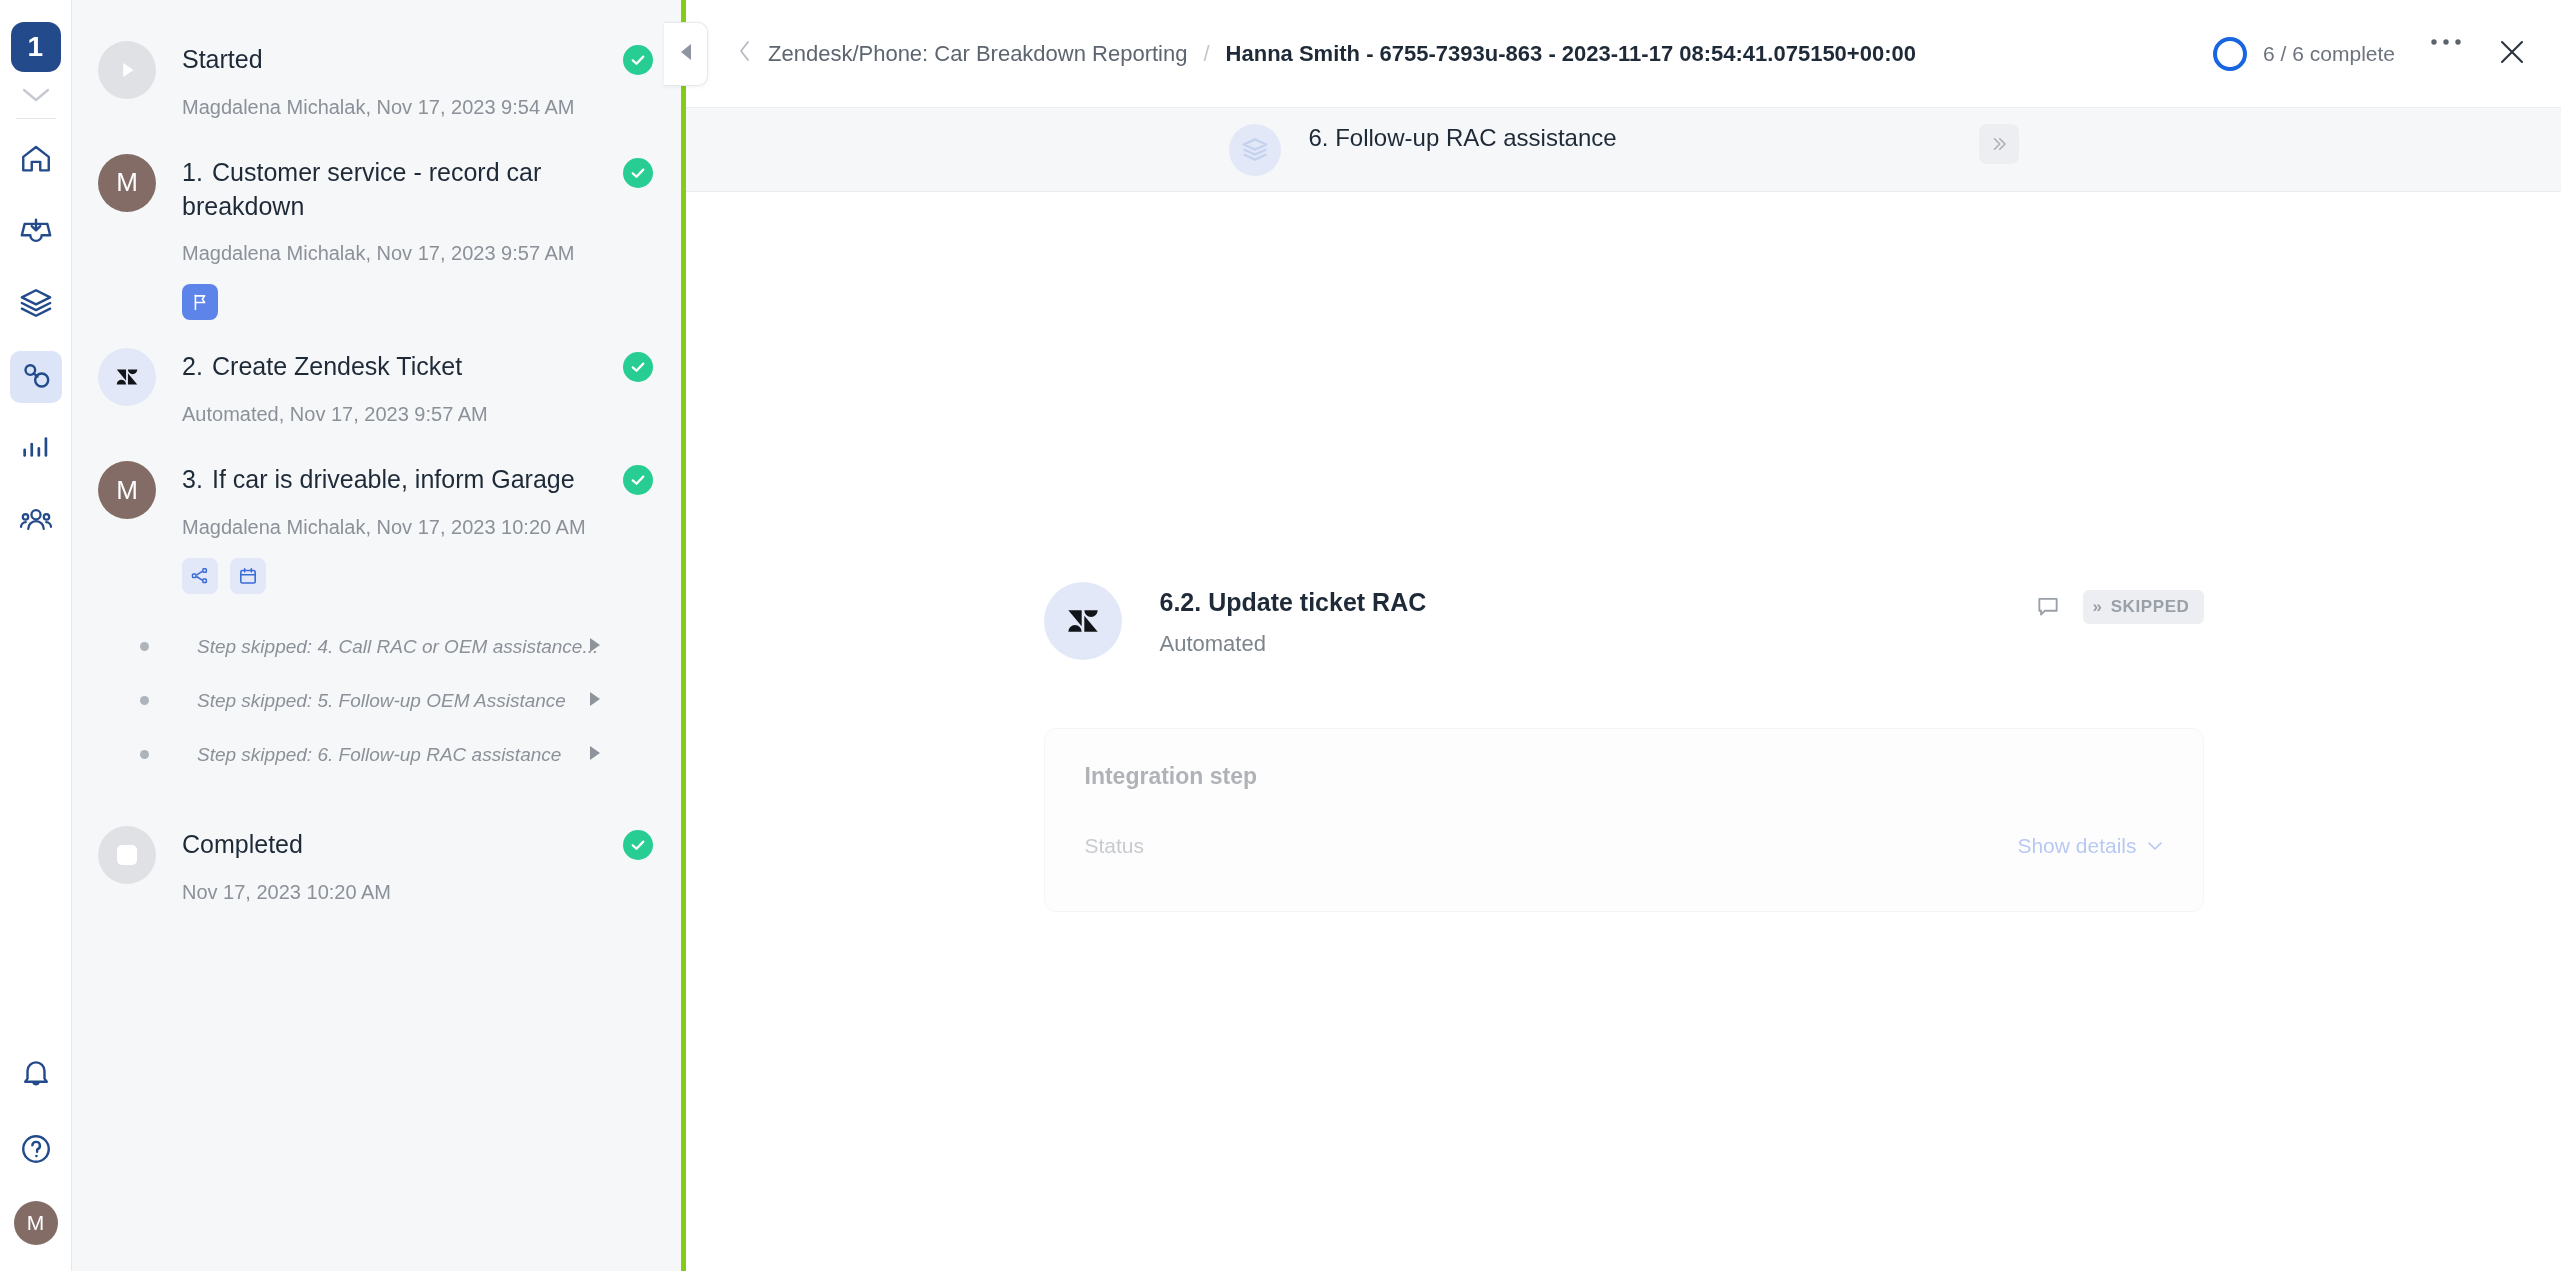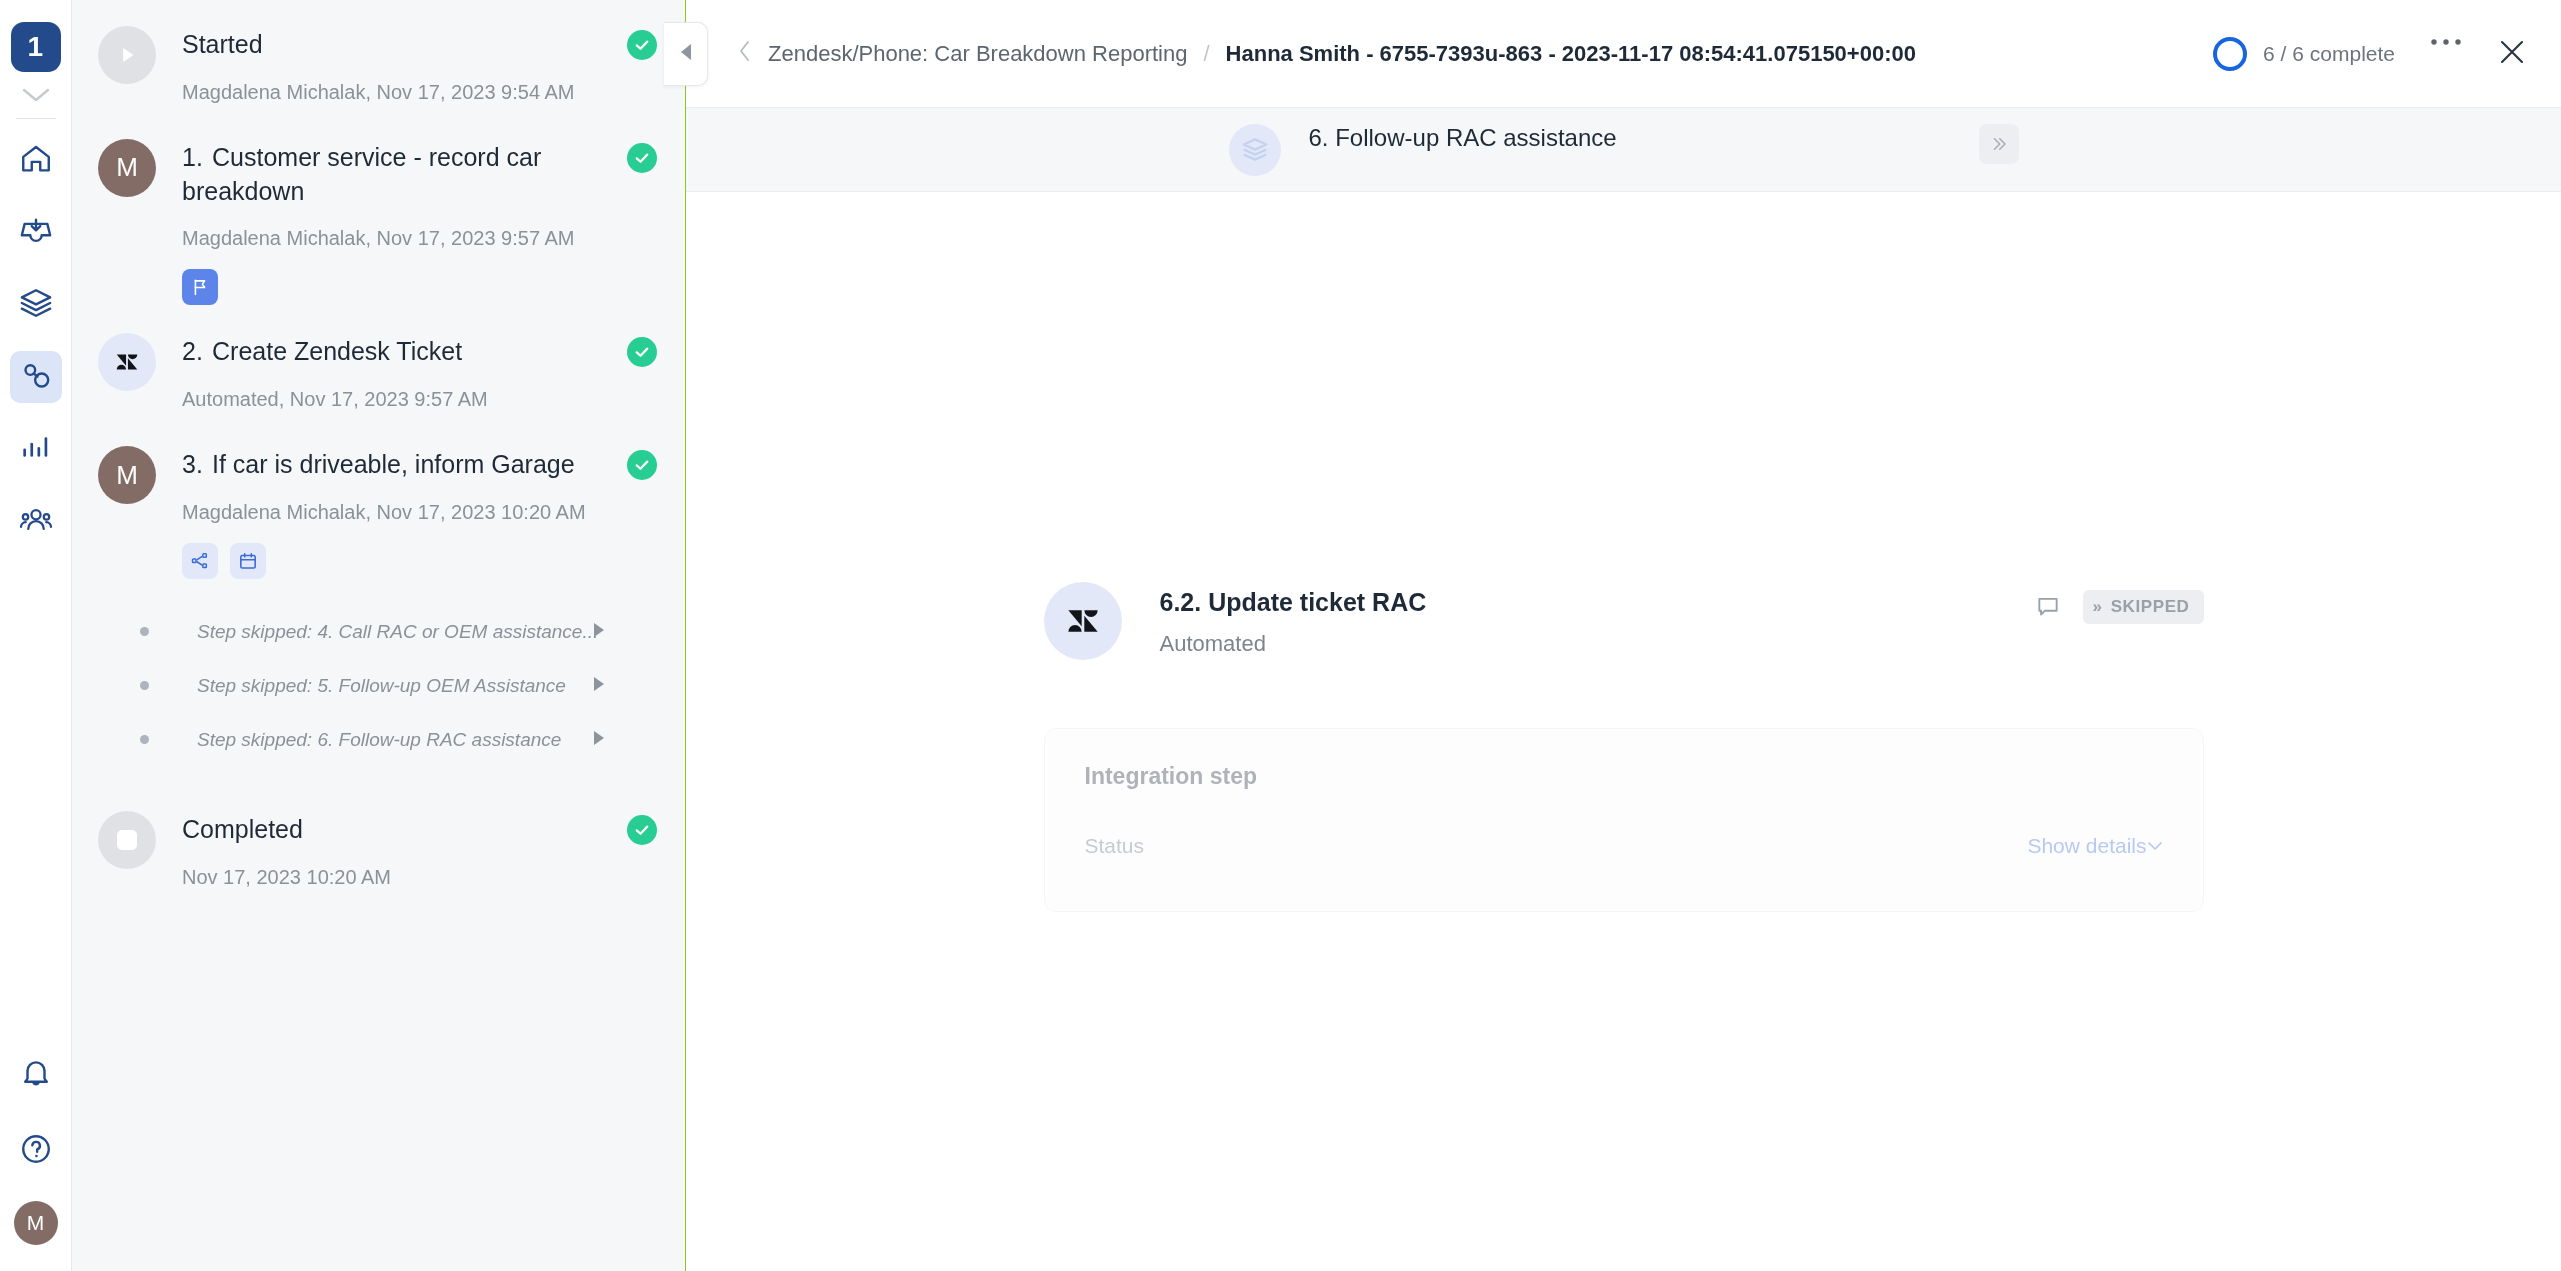--- a/index.html
+++ b/index.html
@@ -42,22 +42,22 @@
     width: 44px; height: 44px; border-radius: 50%;
     background: #836c65; color: #fff;
     display: flex; align-items: center; justify-content: center;
     font-size: 21px; font-weight: 400;
   }
 
   
   .timeline {
     width: 614px; height: 100%;
     background: #f6f7f8;
-    border-right: 1px solid #84cc16;
-    padding: 22px 26px 0 26px;
+    border-right: 5px solid #84cc16;
+    padding: 37px 26px 0 26px;
     flex: none;
     position: relative;
     overflow: hidden;
   }
   .tl-item { display: flex; position: relative; margin-bottom: 6px; }
   .tl-avatar-col { width: 84px; flex: none; padding-top: 4px; }
   .tl-circle {
     width: 58px; height: 58px; border-radius: 50%;
     display: flex; align-items: center; justify-content: center;
   }
@@ -165,21 +165,21 @@
   .int-card {
     margin-top: 68px; height: 184px;
     border: 1px solid #eceef0; border-radius: 12px;
     background: #fdfdfe;
     padding: 34px 40px;
     opacity: .55;
   }
   .int-title { font-size: 23px; font-weight: 700; color: #6e757e; }
   .int-row { display: flex; align-items: center; margin-top: 44px; }
   .int-label { font-size: 21px; color: #9aa0a8; }
-  .int-link { margin-left: auto; font-size: 21px; color: #7d9ce8; display: flex; align-items: center; gap: 0; cursor: pointer; }
+  .int-link { margin-left: auto; font-size: 21px; color: #7d9ce8; display: flex; align-items: center; gap: 10px; cursor: pointer; }
 </style>
 </head>
 <body>
 
 <div class="app">
 
   <div class="rail">
     <div class="logo-badge">1</div>
 
     <div class="rail-caret">

